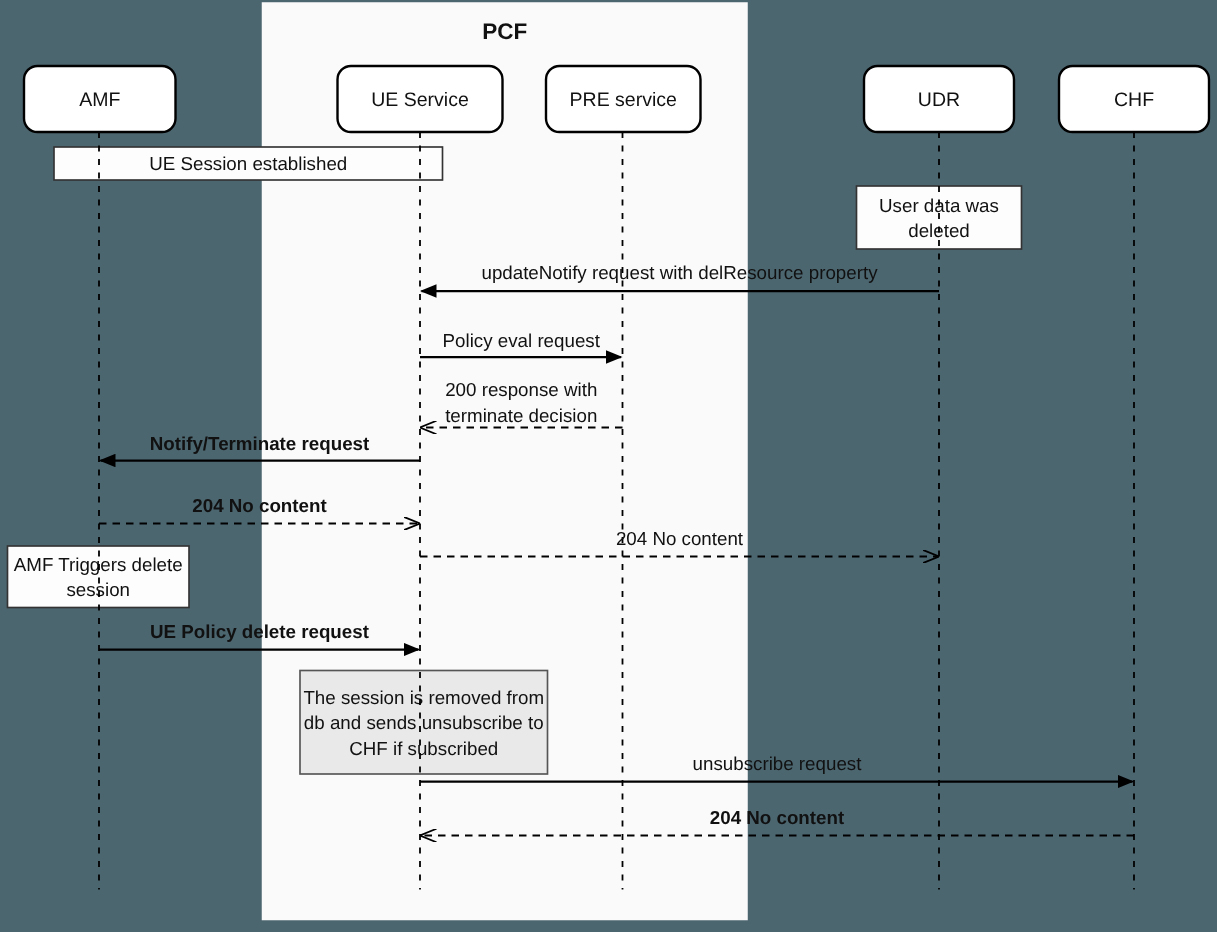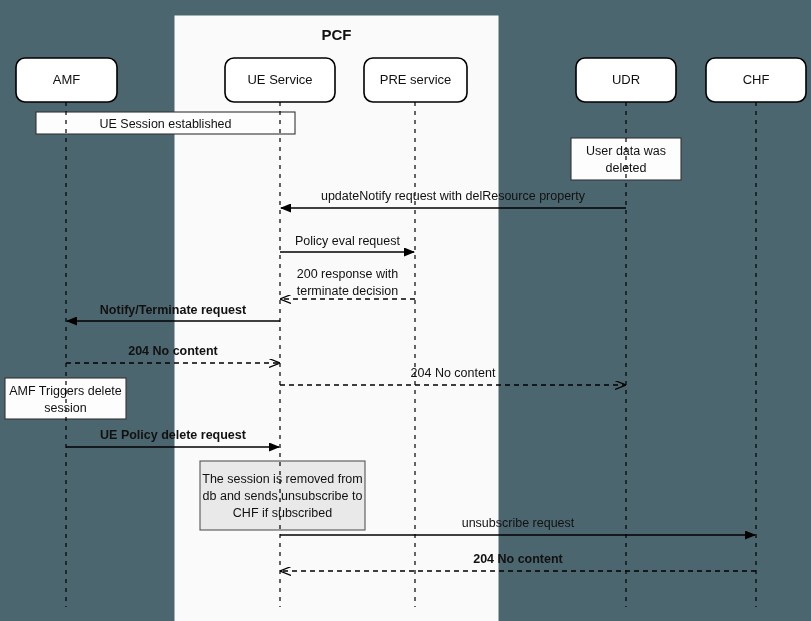--- a/index.html
+++ b/index.html
@@ -11,21 +11,21 @@
   body {
     width: 811px;
     height: 621px;
     position: relative;
     overflow: hidden;
     font-family: "Liberation Sans", sans-serif;
     color: #111111;
   }
   #diagram {
     position: absolute;
-    left: 0; top: 14px;
+    left: 0; top: 0;
     width: 811px;
     height: 458px;
   }
   svg.seq {
     position: absolute;
     left: 0; top: 0;
     width: 811px;
     height: 621px;
     display: block;
   }

